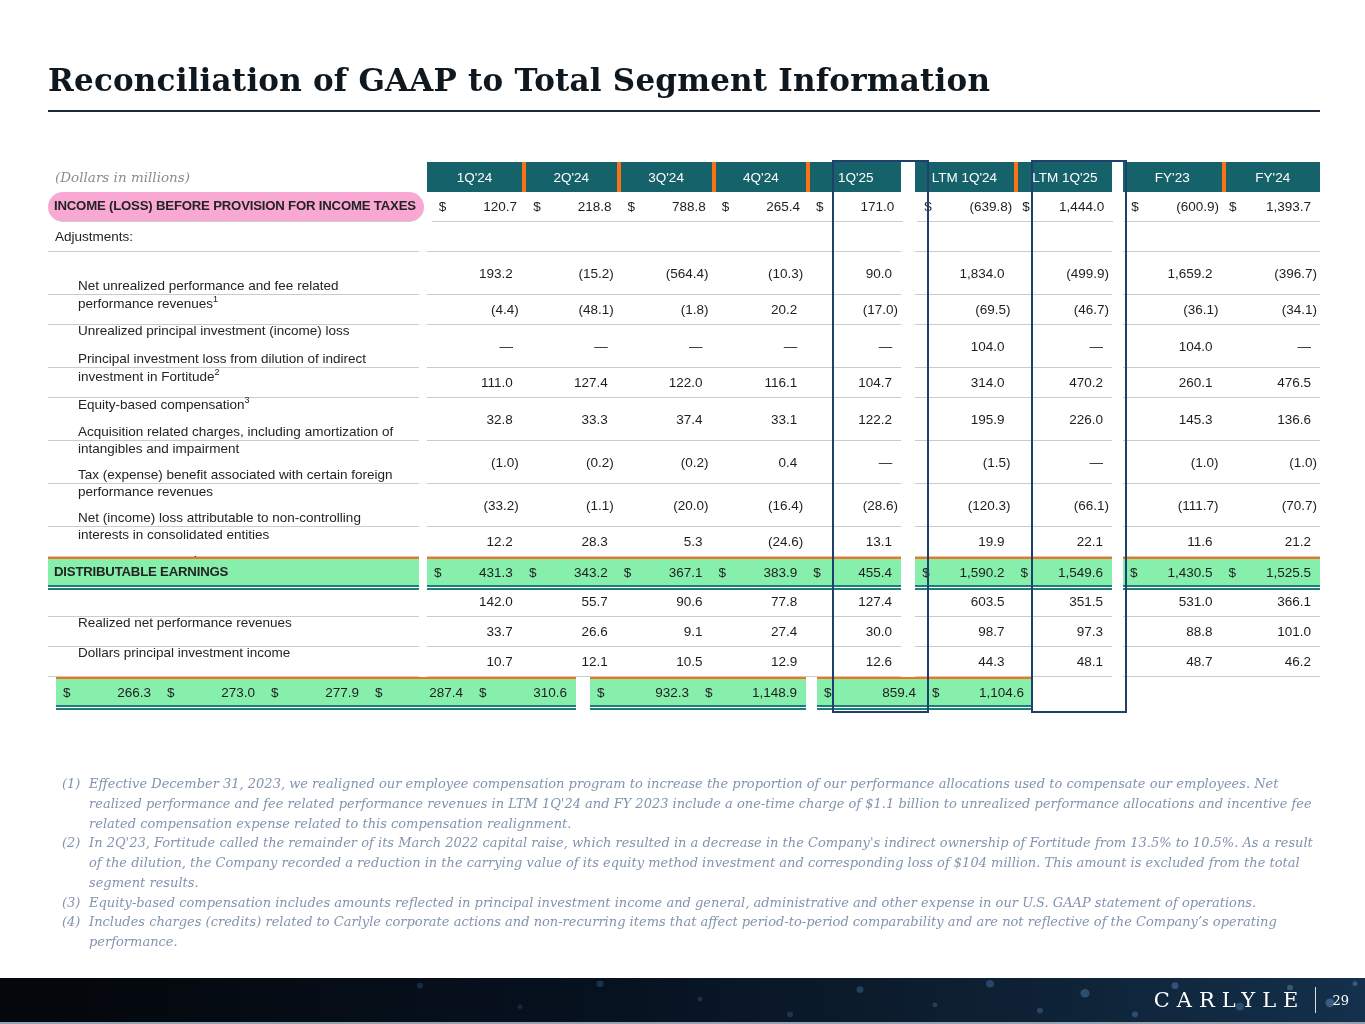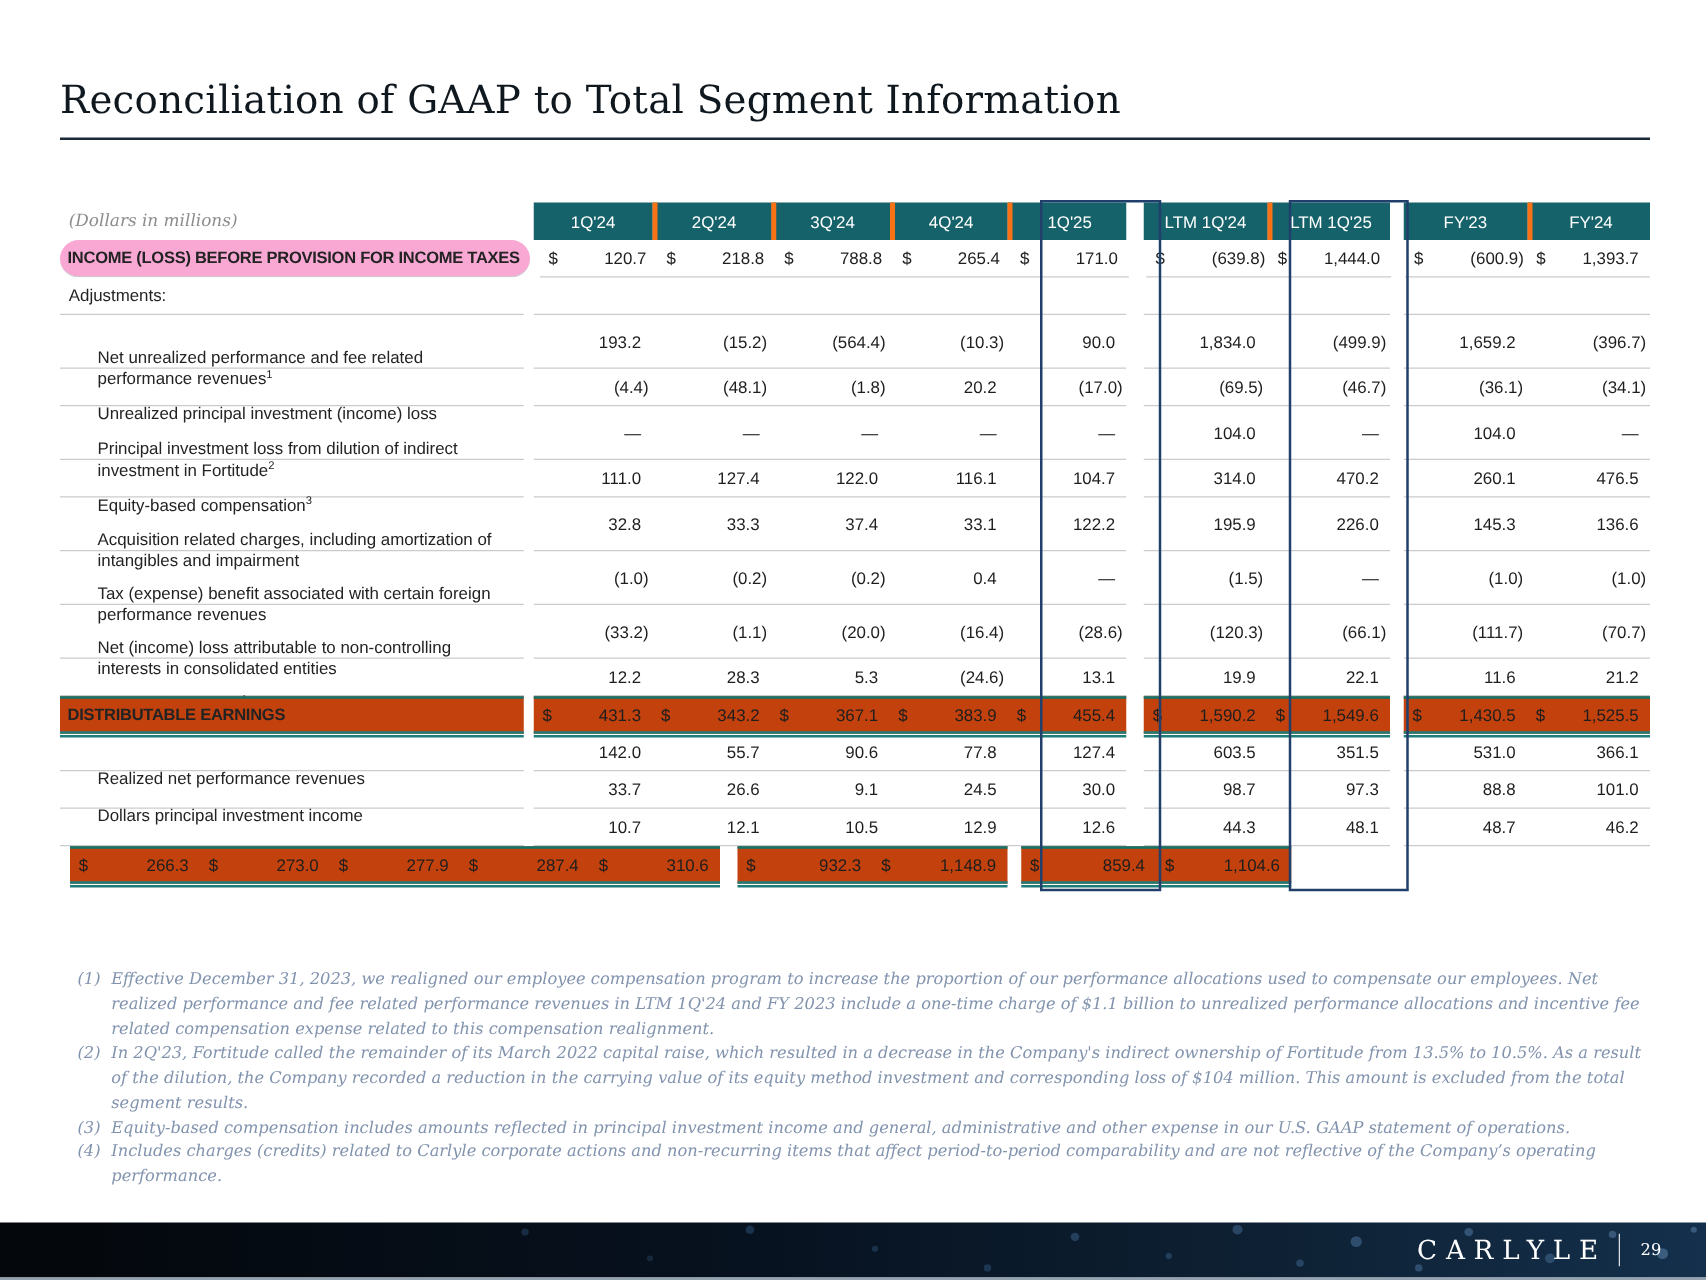--- a/index.html
+++ b/index.html
@@ -5,21 +5,21 @@
   html,body { margin:0; padding:0; }
   body {
     width:1365px; height:1024px; position:relative; overflow:hidden;
     background:#ffffff; font-family:"Liberation Sans", sans-serif;
   }
   .slide { position:absolute; inset:0; background:#fff; }
 
   
   .title {
     position:absolute; left:48px; top:62px; margin:0;
-    font-family:"DejaVu Serif", serif; font-weight:400;
+    font-family:"DejaVu Serif", serif; font-weight:700;
     font-size:31px; color:#10181F; letter-spacing:0.2px;
   }
   .title-rule { position:absolute; left:48px; top:110px; width:1272px; height:2px; background:#1B2A36; }
 
   
   .table-wrap { position:absolute; left:48px; top:162px; width:1272px; }
   .units {
     position:absolute; top:0; left:7px; height:30px; display:flex; align-items:center;
     font-family:"DejaVu Serif", serif; font-style:italic; font-size:13.5px; color:#8C8C8C; z-index:2;
   }
@@ -50,21 +50,21 @@
   }
   .lead .seg.lab { background:#f9a8d4;border-radius:15px; }
 
   .cell {
     display:flex; align-items:center; justify-content:flex-end; position:relative;
     box-sizing:border-box; font-size:13.5px; color:#1E1E1E; padding-right:9px;
   }
   .cell.neg { padding-right:3px; }
   .cell .d { position:absolute; left:7px; }
 
-  .total .seg { background:#c2410c; border-top:2px solid #0f766e; border-bottom:2px solid #1F7D79; position:relative;text-align:right; }
+  .total .seg { background:#86efac; border-top:2px solid #f97316; border-bottom:2px solid #1F7D79; position:relative;text-align:right; }
   .total .seg::after {
     content:""; position:absolute; left:0; right:0; bottom:-5px; height:2px; background:#1F7D79;
   }
 
   .hl { position:absolute; top:-2px; height:553px; border:2px solid #20406B; pointer-events:none; z-index:5; box-sizing:border-box; }
   .hl.q125 { left:784px; width:97px; }
   .hl.ltm125 { left:983px; width:96px; }
 
   
   .footnotes {
@@ -74,21 +74,21 @@
   }
   .fn { display:flex; }
   .fn-num { flex:none; width:27px; }
   .fn-text { flex:1; }
 
   
   .footer {
     position:absolute; left:0; bottom:0; width:1365px; height:46px; box-sizing:border-box;
     background:linear-gradient(90deg,#04070B 0%,#071220 45%,#0E2134 75%,#14304C 100%);
     border-bottom:2px solid #93A2B0;
-    display:flex; align-items:center; justify-content:flex-end; padding-right:36px;
+    display:flex; align-items:center; justify-content:flex-end; padding-right:16px;
   }
   .footer svg.dots { position:absolute; inset:0; width:100%; height:100%; }
   .brand {
     position:relative; font-family:"DejaVu Serif", serif; color:#fff;
     font-size:21px; letter-spacing:7px; font-weight:500;
   }
   .vline { position:relative; width:1px; height:26px; background:#fff; opacity:.85; margin:0 16px 0 10px; }
   .pageno { position:relative; font-family:"DejaVu Serif", serif; color:#fff; font-size:13px; }
 </style>
 </head>
@@ -626,21 +626,21 @@
             <div class="cell">
               <span class="v">33.7</span>
             </div>
             <div class="cell">
               <span class="v">26.6</span>
             </div>
             <div class="cell">
               <span class="v">9.1</span>
             </div>
             <div class="cell">
-              <span class="v">24.5</span>
+              <span class="v">27.4</span>
             </div>
             <div class="cell">
               <span class="v">30.0</span>
             </div>
           </div>
           <div class="gap g2"></div>
           <div class="seg lb">
             <div class="cell">
               <span class="v">98.7</span>
             </div>

